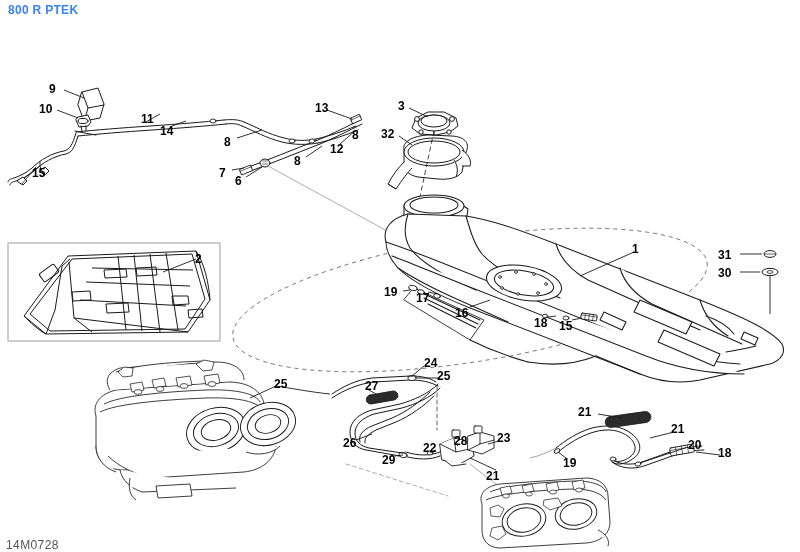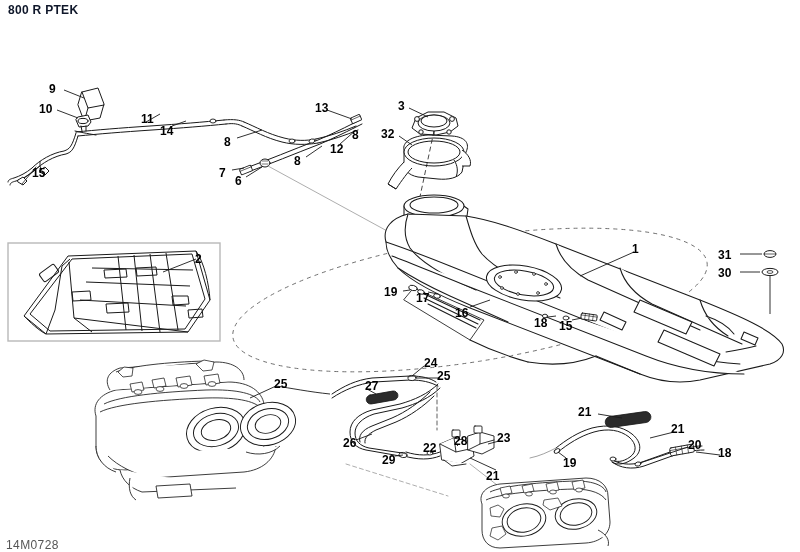--- a/index.html
+++ b/index.html
@@ -1,21 +1,21 @@
 <!DOCTYPE html>
 <html><head>
 <meta charset="utf-8">
 <title>Parts Diagram</title>
 <style>
   html,body{margin:0;padding:0;background:#ffffff;}
   body{width:800px;height:552px;position:relative;overflow:hidden;
        font-family:"Liberation Sans",sans-serif;color:#000;}
   #stage{position:absolute;inset:0;width:800px;height:552px;}
   #title{position:absolute;left:8px;top:3px;font-size:12px;font-weight:bold;
-         letter-spacing:0.3px;color:#0f172a;}
+         letter-spacing:0.3px;color:#3b82f6;}
   #footer{position:absolute;left:6px;top:538px;font-size:12px;color:#555;
           letter-spacing:0.4px;}
   svg{position:absolute;left:0;top:0;width:800px;height:552px;}
   .cal{font-family:"Liberation Sans",sans-serif;font-size:12px;font-weight:bold;fill:#000;}
   text{user-select:none;}
 </style>
 </head>
 <body>
 
 <div id="stage">

